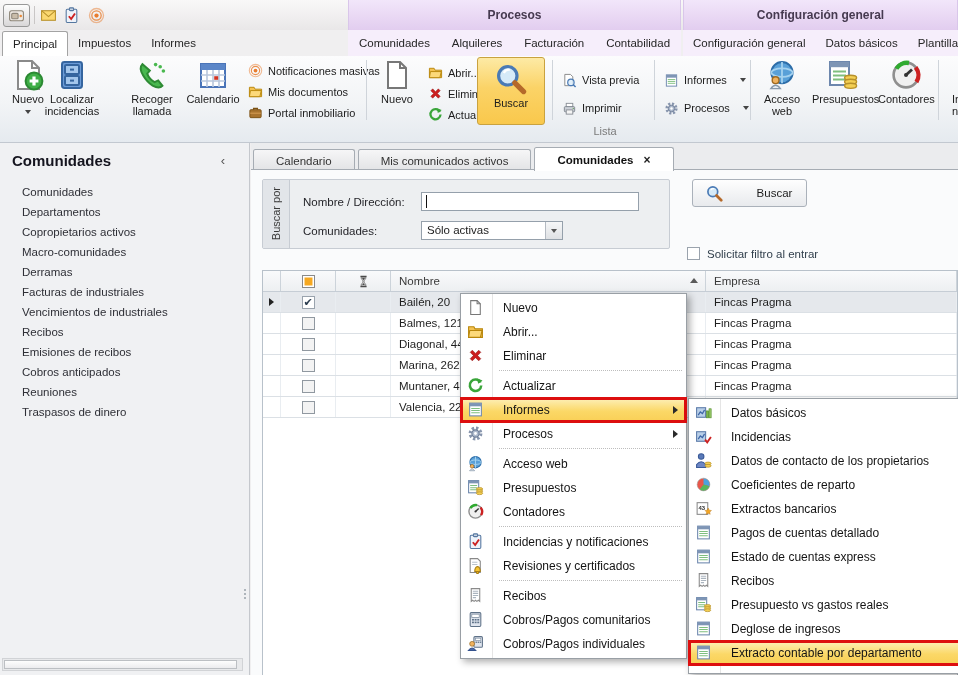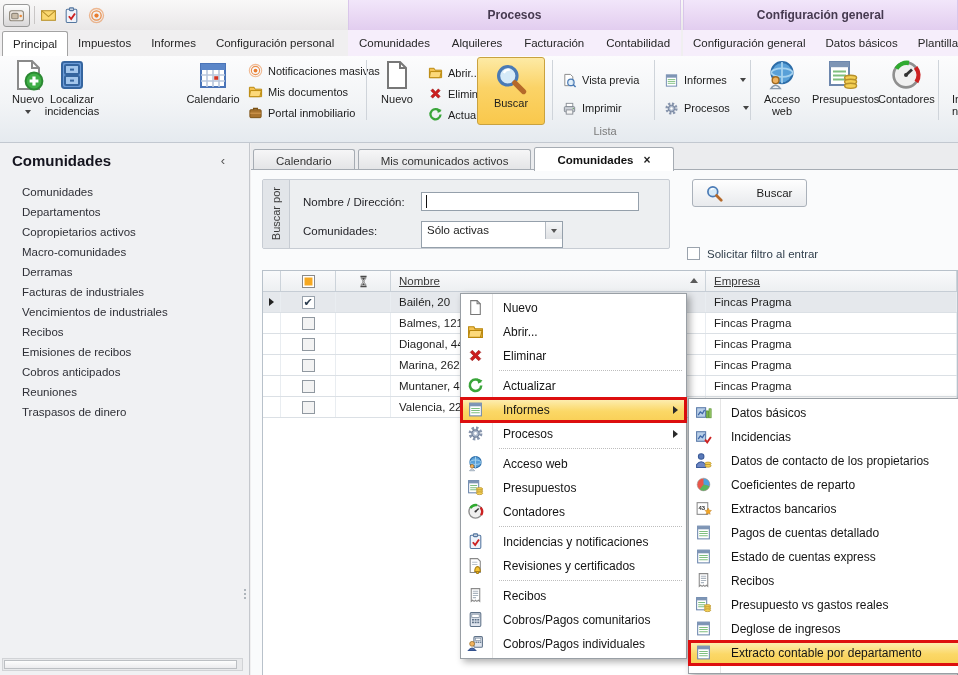--- a/index.html
+++ b/index.html
@@ -78,21 +78,21 @@
   
   #searchbox { position:absolute; left:11px; top:9px; width:408px; height:70px;
                background:#edeff1; border:1px solid #c7ccd3; border-radius:2px; }
   #vstrip { position:absolute; left:0; top:0; width:27px; height:68px; background:#e2e5e9;
             border-right:1px solid #c7ccd3; display:flex; align-items:center; justify-content:center; }
   #vstrip span { writing-mode:vertical-rl; transform:rotate(180deg); font-size:11px; color:#3a3a3a; }
   .fldlbl { position:absolute; left:40px; font-size:11.5px; color:#25252a; }
   #name-input { position:absolute; left:158px; top:12px; width:218px; height:19px; background:#fff;
                 border:1px solid #95a0ab; }
   #caret { position:absolute; left:4px; top:2px; width:1px; height:13px; background:#111; }
-  #combo { position:absolute; left:158px; top:41px; width:142px; height:27px; background:#fff;
+  #combo { position:absolute; left:158px; top:41px; width:142px; height:19px; background:#fff;
            border:1px solid #95a0ab; font-size:11.5px; line-height:17px; }
   #combo .val { position:absolute; left:5px; top:0; }
   #combo-arrow { position:absolute; right:0; top:0; width:17px; height:17px;
                  background:linear-gradient(#f6f7f8,#dfe1e4); border-left:1px solid #b4bac2;
                  display:flex; align-items:center; justify-content:center; }
   #combo-arrow i { width:0; height:0; border-left:3.5px solid transparent; border-right:3.5px solid transparent;
                    border-top:4px solid #555; }
   #buscar-btn { position:absolute; left:441px; top:9px; width:115px; height:28px;
                 border:1px solid #aab1ba; border-radius:3px; background:linear-gradient(#fefefe,#e8eaed);
                 font-size:11.5px; }
@@ -103,21 +103,21 @@
          align-items:center; justify-content:center; font-size:11px; line-height:11px; color:#2c3e50; }
   .cbx.dim { background:#f3f3f3; border-color:#9098a0; }
   .cbx.fill { border-color:#8a8a8a; background:#f6a821; box-shadow:inset 0 0 0 1.5px #fff; }
   #filter-row label { font-size:11.5px; color:#32404d; }
 
   
   #grid { position:absolute; left:11px; top:100px; width:696px; height:406px; background:#fff;
           border:1px solid #b8c1ca; border-bottom:none; }
   .g-head { display:flex; height:21px; background:linear-gradient(#f9fafb,#edeff1);
             border-bottom:1px solid #c6cdd5; font-size:11.5px; color:#3a3a3a; }
-  .g-head .gc { border-right:1px solid #ccd3da; display:flex; align-items:center;text-decoration:underline; }
+  .g-head .gc { border-right:1px solid #ccd3da; display:flex; align-items:center; }
   .g-row { display:flex; height:21px; border-bottom:1px solid #dbe0e5; font-size:11.5px; color:#1e1e1e; }
   .g-row .gc { border-right:1px solid #e9edf1; display:flex; align-items:center; }
   .g-row.sel { background:#e5e8ec; }
   .gc-ind { width:18px; justify-content:center; }
   .gc-chk { width:55px; justify-content:center; }
   .gc-ico { width:55px; justify-content:center; }
   .gc-nom { width:315px; padding-left:8px; position:relative; }
   .gc-emp { flex:1; padding-left:8px; }
   .sortarrow { position:absolute; right:7px; top:7px; width:0; height:0;
                border-left:4px solid transparent; border-right:4px solid transparent;
@@ -361,21 +361,20 @@
     </span>
 </div>
 
 <div id="tabrow">
   <div class="ctx-tint" style="left:348px;width:333px"></div>
   <div class="ctx-tint" style="left:683px;width:275px"></div>
   <div class="rtabs" id="tabs-main" style="left:2px">
       <span class="rtab active">Principal</span>
       <span class="rtab">Impuestos</span>
       <span class="rtab">Informes</span>
-      <span class="rtab">Configuración personal</span>
     </div>
   <div class="rtabs" id="tabs-ctx1" style="left:348px;width:333px;justify-content:space-around">
       <span class="rtab">Comunidades</span>
       <span class="rtab">Alquileres</span>
       <span class="rtab">Facturación</span>
       <span class="rtab">Contabilidad</span>
     </div>
   <div class="rtabs" id="tabs-ctx2" style="left:683px;width:290px">
       <span class="rtab">Configuración general</span>
       <span class="rtab">Datos básicos</span>
@@ -389,20 +388,26 @@
         <use href="#i-new-page-plus"></use>
       </svg>
     <span>Nuevo</span><br>
     <span class="ddown"></span>
   </div>
   <div class="bb" style="left:40px;width:64px">
     <svg class="ic32">
         <use href="#i-cabinet"></use>
       </svg>
     <span>Localizar incidencias</span>
+  </div>
+  <div class="bb" style="left:124px;width:56px">
+    <svg class="ic32">
+        <use href="#i-phone"></use>
+      </svg>
+    <span>Recoger llamada</span>
   </div>
   <div class="bb" style="left:183px;width:60px">
     <svg class="ic32">
         <use href="#i-calendar"></use>
       </svg>
     <span>Calendario</span>
   </div>
   <div class="stack" style="left:248px;top:4px">
     <div class="srow">
         <svg class="ic15">

